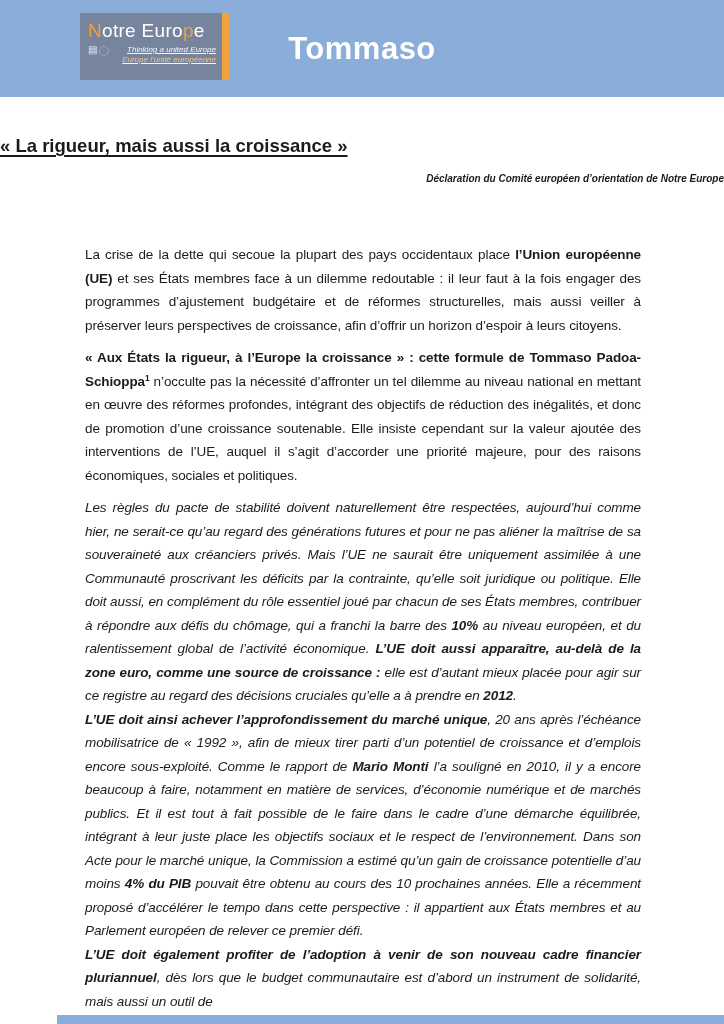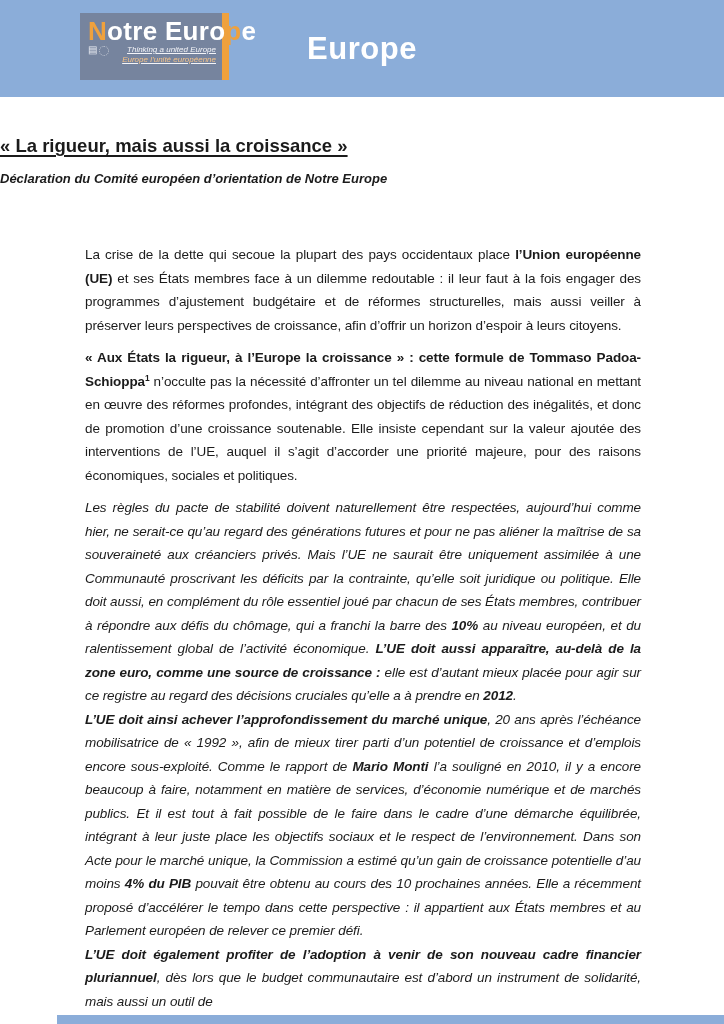--- a/index.html
+++ b/index.html
@@ -20,23 +20,22 @@
     display:flex; align-items:center; justify-content:center;
     color:#ffffff; font-size:31px; font-weight:700; letter-spacing:0.5px;
   }
   .logo {
     position:absolute; left:80px; top:13px; width:149px; height:67px;
     background:var(--logo-bg, #76849e);
     border-right:7px solid var(--accent-orange, #efa13d);
     padding:8px 6px 4px 8px;
   }
   .brand {
-    color:#ffffff; font-size:26px; line-height:20px; white-space:nowrap;
+    color:#ffffff; font-size:19px; line-height:20px; white-space:nowrap;
     letter-spacing:0.3px;
-    font-weight:bold;
   }
   .brand .accent { color:var(--accent-orange, #efa13d); }
   .logo-bottom { display:flex; align-items:flex-start; margin-top:4px; }
   .icon-book { color:#e8ebf2; font-size:10px; line-height:10px; margin-right:2px; }
   .icon-stars {
     width:10px; height:10px; border:1px dotted rgba(255,255,255,0.55);
     border-radius:50%; display:inline-block; margin-top:1px;
   }
   .tagline {
     flex:1; text-align:right; font-style:italic;
@@ -49,22 +48,22 @@
     margin:7px 84px 0 0; text-align:right;
     font-size:15px; font-weight:700; font-style:italic; line-height:20px;
   }
   .title {
     margin-top:36px; 
     font-size:18.5px; font-weight:700; line-height:26px;
     text-decoration:underline; text-underline-offset:3px;
     text-decoration-thickness:2px;
   }
   .subtitle {
-    margin-top:8px; text-align:left;
-    font-size:13px; font-weight:700; font-style:italic; line-height:24px;
+    margin-top:8px; text-align:right;
+    font-size:10px; font-weight:700; font-style:italic; line-height:24px;
   }
 
   
   .bodytext {
     margin:52px 83px 0 85px; width:556px;
     font-size:13.5px; line-height:23.5px; letter-spacing:-0.1px;
     text-align:justify;
   }
   .bodytext p.para { margin:0 0 9px 0; }
   .bodytext p.para.tight { margin-bottom:0;font-style:italic; }
@@ -76,21 +75,21 @@
     position:absolute; left:57px; right:0; bottom:0; height:9px;
     background:var(--banner-blue, #8badd9);
   }
 </style>
 </head>
 <body>
 
 <div class="page">
 
   <header class="banner">
-    <div class="banner-title">Europe</div>
+    <div class="banner-title">Tommaso</div>
     <div class="logo">
       <div class="brand"><span class="accent">N</span><span>otre Euro</span><span class="accent">p</span><span>e</span></div>
       <div class="logo-bottom">
         <span class="icon-book">▤</span>
         <span class="icon-stars"></span>
         <div class="tagline">
           <div>Thinking a united Europe</div>
           <div class="fr">Europe l’unité européenne</div>
         </div>
       </div>

